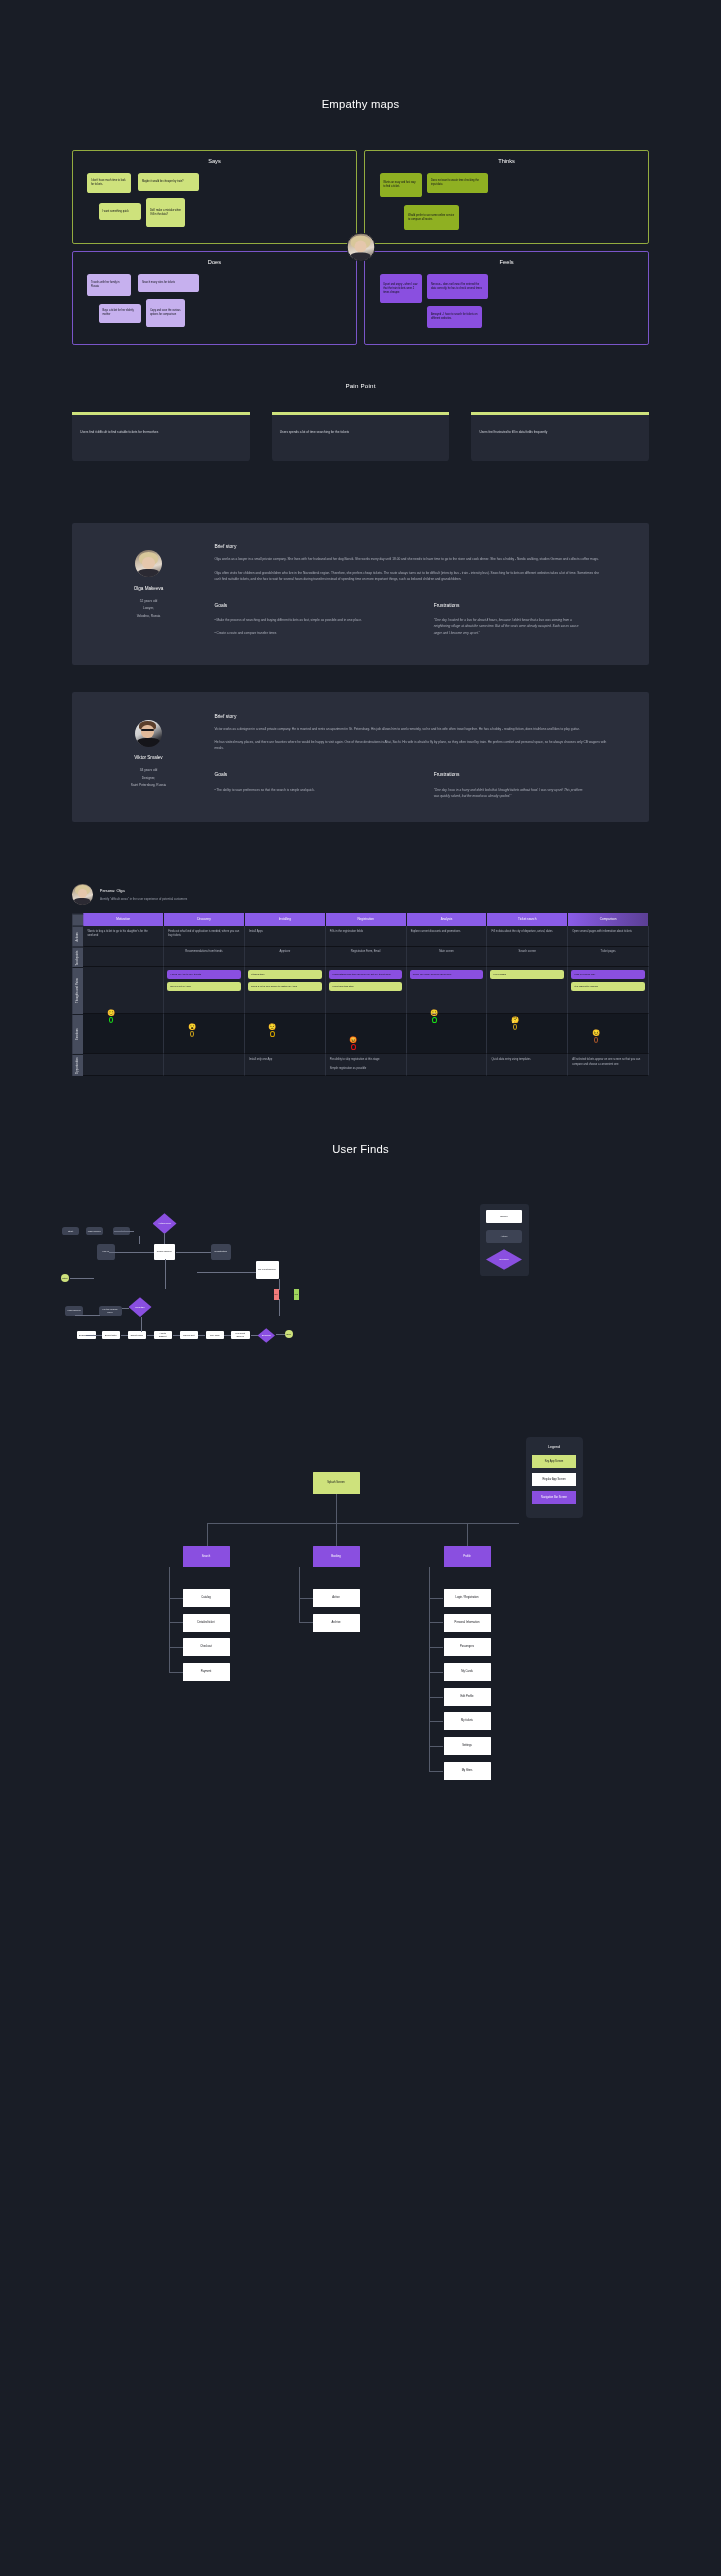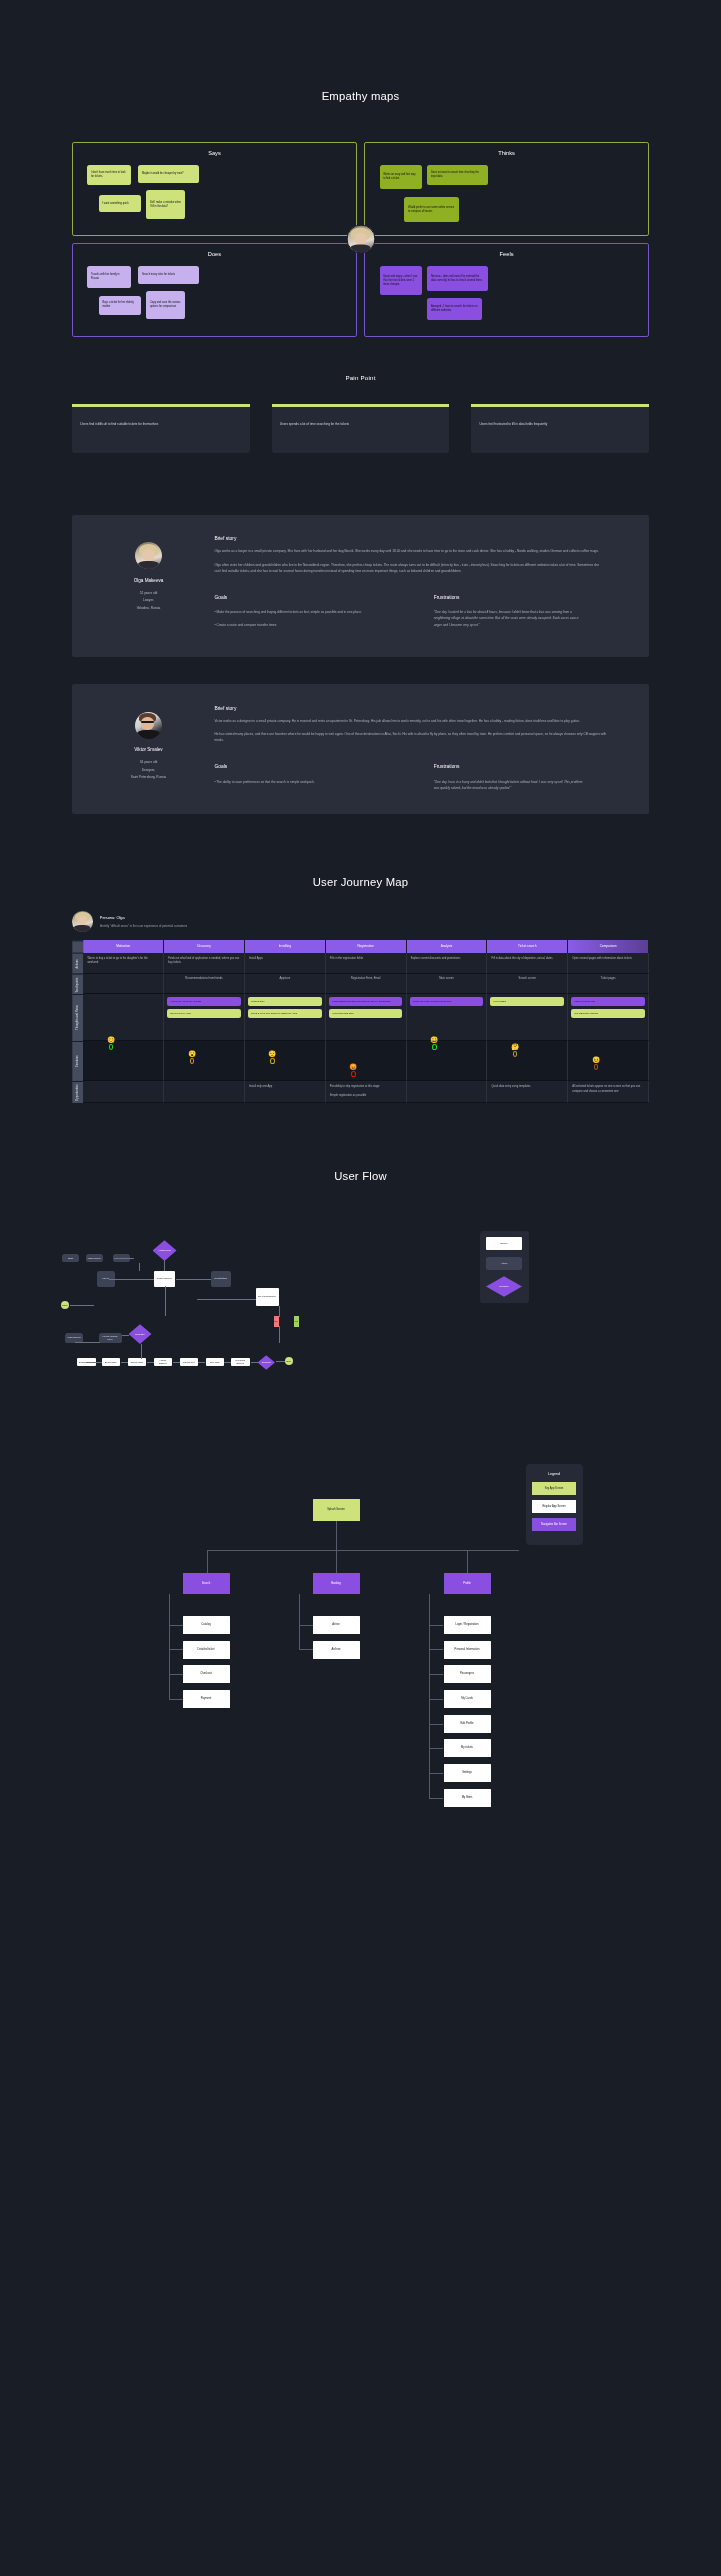--- a/index.html
+++ b/index.html
@@ -12,21 +12,21 @@
   }
   .section-title {
     text-align: center;
     font-size: 11.3px;
     font-weight: 400;
     color: #ffffff;
     letter-spacing: 0.2px;
   }
 
   
-  #empathy { padding-top: 90px; position: relative; }
+  #empathy { padding-top: 57px; position: relative; margin-top: 41px; }
   .emap-grid {
     width: 577px; margin: 40px auto 0;
     display: grid; grid-template-columns: 1fr 1fr;
     gap: 7.2px 7.2px; position: relative;
   }
   .quad {
     border: 0.5px solid #93ac3f; border-radius: 2.1px;
     min-height: 88px; padding: 7.2px 9.3px 9.3px;
     position: relative;
   }
@@ -308,21 +308,20 @@
           <h4>Frustrations</h4>
           <div class="p-quote">"One day I was in a hurry and didn't look that I bought tickets without food. I was very upset! This problem was quickly solved, but the mood was already spoiled."</div>
         </div>
       </div>
     </div>
       </div>
     </div>
 </section>
 
 <section id="journey">
-  <h2 class="section-title">User Journey Map</h2>
   <div class="ujm-persona">
     <div class="ujm-avatar">
       <div class="hair"></div>
         <div class="face"></div>
         <div class="body"></div>
     </div>
     <div>
       <div class="ujm-pname">Persona: Olga</div>
       <div class="ujm-pdesc">Identify "difficult areas" in the user experience of potential customers</div>
     </div>
@@ -414,21 +413,21 @@
 
 Simple registration as possible</div>
         <div class="cell" style="white-space: pre-line;"></div>
         <div class="cell" style="white-space: pre-line;">Quick data entry using templates</div>
         <div class="cell" style="white-space: pre-line;">All selected tickets appear on one screen so that you can compare and choose a convenient one</div>
       </div>
   </div>
 </section>
 
 <section id="userflow">
-  <h2 class="section-title">User Flow</h2>
+  <h2 class="section-title">User Finds</h2>
   <div class="flow-canvas" id="flow-canvas">
       <div class="fnode f-circle f-key" style="left: 9.3px; top: 91px; width: 8.2px; height: 8.2px;">Start</div>
       <div class="fnode f-action" style="left: 10.3px; top: 44px; width: 17.5px; height: 8.2px;">Start</div>
       <div class="fnode f-action" style="left: 34px; top: 44px; width: 17.5px; height: 8.2px;">Main screen</div>
       <div class="fnode f-action" style="left: 61px; top: 44px; width: 17.5px; height: 8.2px;">Registration</div>
       <div class="fnode f-action" style="left: 45px; top: 61px; width: 18.5px; height: 15.5px;">Log In</div>
       <div class="fnode f-screen" style="left: 102px; top: 61px; width: 21.6px; height: 15.5px;">Profile Screen</div>
       <div class="fnode f-action" style="left: 159px; top: 61px; width: 20.6px; height: 15.5px;">Registration</div>
       <div class="fnode f-diamond" style="left: 101px; top: 30px; width: 24px; height: 20.6px;">Authorized?</div>
       <div class="fnode f-screen" style="left: 204px; top: 78px; width: 23px; height: 17.5px;">No rezult Screen</div>

